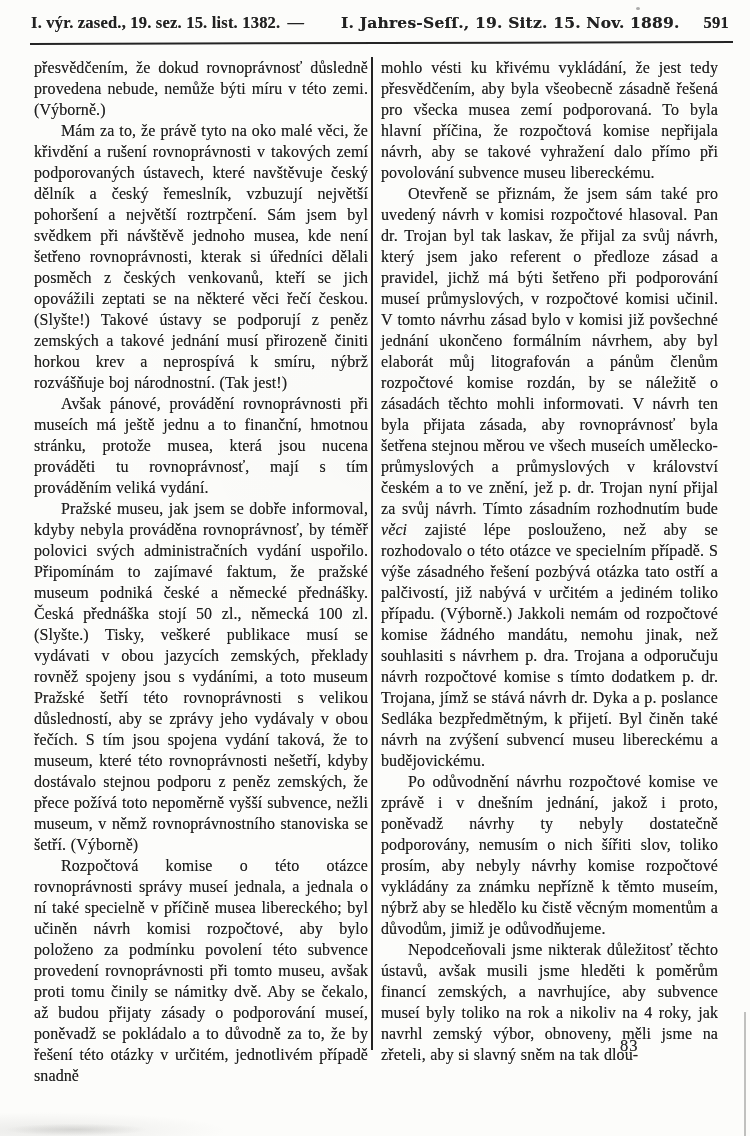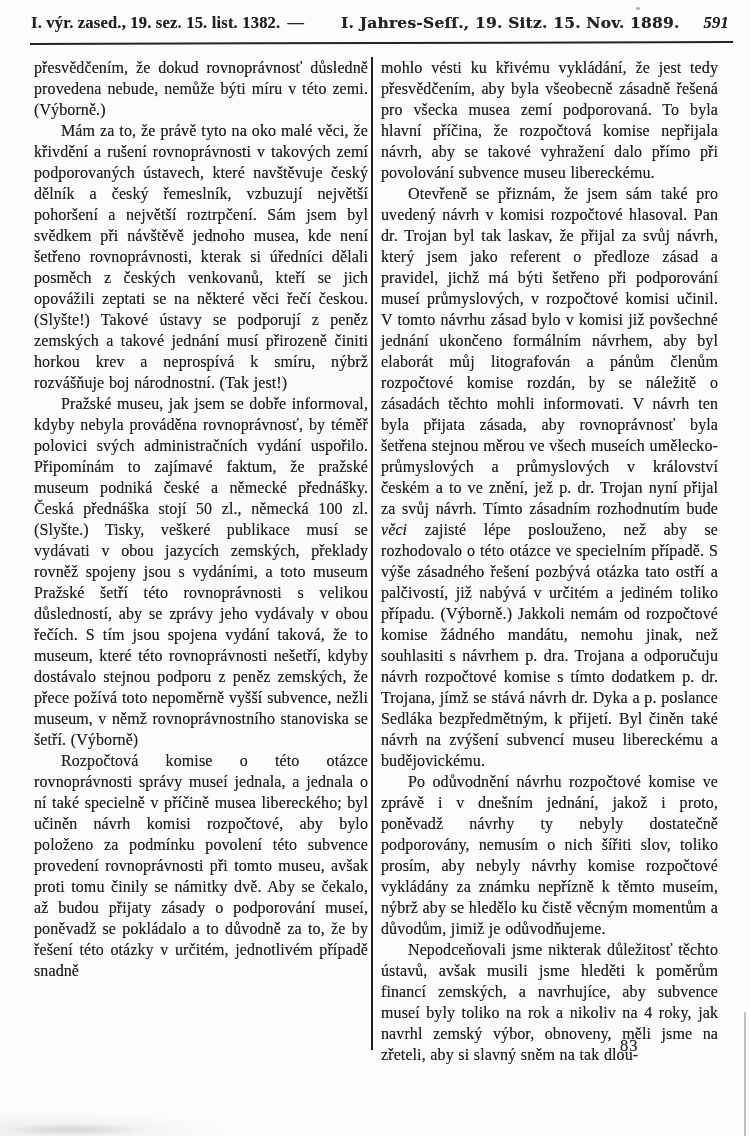--- a/index.html
+++ b/index.html
@@ -20,21 +20,21 @@
   }
   
   .header{
     position:absolute;left:30px;right:20px;top:13px;
     display:flex;justify-content:center;align-items:baseline;
     font-size:16.5px;font-weight:bold;white-space:nowrap;
     letter-spacing:.2px;color:#222;
   }
   .header .sep{margin:0 7px;}
   .header .german{font-family:"DejaVu Serif","Liberation Serif",serif;font-size:15.5px;margin-left:30px;}
-  .header .pagenum{margin-left:24px;font-style:italic;}
+  .header .pagenum{margin-left:24px;}
   .header-rule{
     position:absolute;left:30px;top:42px;width:703px;height:2px;
     background:#242424;transform:rotate(-0.15deg);
   }
   
   .column{
     position:absolute;top:57px;width:334px;
     font-size:16px;line-height:21px;text-align:justify;
     letter-spacing:.1px;word-spacing:.5px;color:#1f1f1f;
   }
@@ -77,20 +77,21 @@
     <span class="german">I. Jahres-Seſſ., 19. Sitz. 15. Nov. 1889.</span>
     <span class="pagenum">591</span>
   </div>
   <div class="header-rule"></div>
 
   <div class="column-divider"></div>
 
   <div class="column col-left">
     <p>přesvědčením, že dokud rovnoprávnosť důsledně provedena nebude, nemůže býti míru v této zemi. (Výborně.)</p>
     <p class="indent">Mám za to, že právě tyto na oko malé věci, že křivdění a rušení rovnoprávnosti v takových zemí podporovaných ústavech, které navštěvuje český dělník a český řemeslník, vzbuzují největší pohoršení a největší roztrpčení. Sám jsem byl svědkem při návštěvě jednoho musea, kde není šetřeno rovnoprávnosti, kterak si úředníci dělali posměch z českých venkovanů, kteří se jich opovážili zeptati se na některé věci řečí českou. (Slyšte!) Takové ústavy se podporují z peněz zemských a takové jednání musí přirozeně činiti horkou krev a neprospívá k smíru, nýbrž rozvášňuje boj národnostní. (Tak jest!)</p>
+    <p class="indent">Avšak pánové, provádění rovnoprávnosti při museích má ještě jednu a to finanční, hmotnou stránku, protože musea, která jsou nucena prováděti tu rovnoprávnosť, mají s tím prováděním veliká vydání.</p>
     <p class="indent">Pražské museu, jak jsem se dobře informoval, kdyby nebyla prováděna rovnoprávnosť, by téměř polovici svých administračních vydání uspořilo. Připomínám to zajímavé faktum, že pražské museum podniká české a německé přednášky. Česká přednáška stojí 50 zl., německá 100 zl. (Slyšte.) Tisky, veškeré publikace musí se vydávati v obou jazycích zemských, překlady rovněž spojeny jsou s vydáními, a toto museum Pražské šetří této rovnoprávnosti s velikou důsledností, aby se zprávy jeho vydávaly v obou řečích. S tím jsou spojena vydání taková, že to museum, které této rovnoprávnosti nešetří, kdyby dostávalo stejnou podporu z peněz zemských, že přece požívá toto nepoměrně vyšší subvence, nežli museum, v němž rovnoprávnostního stanoviska se šetří. (Výborně)</p>
     <p class="indent">Rozpočtová komise o této otázce rovnoprávnosti správy museí jednala, a jednala o ní také specielně v příčině musea libereckého; byl učiněn návrh komisi rozpočtové, aby bylo položeno za podmínku povolení této subvence provedení rovnoprávnosti při tomto museu, avšak proti tomu činily se námitky dvě. Aby se čekalo, až budou přijaty zásady o podporování museí, poněvadž se pokládalo a to důvodně za to, že by řešení této otázky v určitém, jednotlivém případě snadně</p>
   </div>
 
   <div class="column col-right">
     <p>mohlo vésti ku křivému vykládání, že jest tedy přesvědčením, aby byla všeobecně zásadně řešená pro všecka musea zemí podporovaná. To byla hlavní příčina, že rozpočtová komise nepřijala návrh, aby se takové vyhražení dalo přímo při povolování subvence museu libereckému.</p>
     <p class="indent"><span>Otevřeně se přiznám, že jsem sám také pro uvedený návrh v komisi rozpočtové hlasoval. Pan dr. Trojan byl tak laskav, že přijal za svůj návrh, který jsem jako referent o předloze zásad a pravidel, jichž má býti šetřeno při podporování museí průmyslových, v rozpočtové komisi učinil. V tomto návrhu zásad bylo v komisi již povšechné jednání ukončeno formálním návrhem, aby byl elaborát můj litografován a pánům členům rozpočtové komise rozdán, by se náležitě o zásadách těchto mohli informovati. V návrh ten byla přijata zásada, aby rovnoprávnosť byla šetřena stejnou měrou ve všech museích umělecko-průmyslových a průmyslových v království českém a to ve znění, jež p. dr. Trojan nyní přijal za svůj návrh. Tímto zásadním rozhodnutím bude</span> <i>věci</i> <span>zajisté lépe poslouženo, než aby se rozhodovalo o této otázce ve specielním případě. S výše zásadného řešení pozbývá otázka tato ostří a palčivostí, již nabývá v určitém a jediném toliko případu. (Výborně.) Jakkoli nemám od rozpočtové komise žádného mandátu, nemohu jinak, než souhlasiti s návrhem p. dra. Trojana a odporučuju návrh rozpočtové komise s tímto dodatkem p. dr. Trojana, jímž se stává návrh dr. Dyka a p. poslance Sedláka bezpředmětným, k přijetí. Byl činěn také návrh na zvýšení subvencí museu libereckému a budějovickému.</span></p>
     <p class="indent">Po odůvodnění návrhu rozpočtové komise ve zprávě i v dnešním jednání, jakož i proto, poněvadž návrhy ty nebyly dostatečně podporovány, nemusím o nich šířiti slov, toliko prosím, aby nebyly návrhy komise rozpočtové vykládány za známku nepřízně k těmto museím, nýbrž aby se hledělo ku čistě věcným momentům a důvodům, jimiž je odůvodňujeme.</p>
     <p class="indent">Nepodceňovali jsme nikterak důležitosť těchto ústavů, avšak musili jsme hleděti k poměrům financí zemských, a navrhujíce, aby subvence museí byly toliko na rok a nikoliv na 4 roky, jak navrhl zemský výbor, obnoveny, měli jsme na zřeteli, aby si slavný sněm na tak dlou-</p>
   </div>

